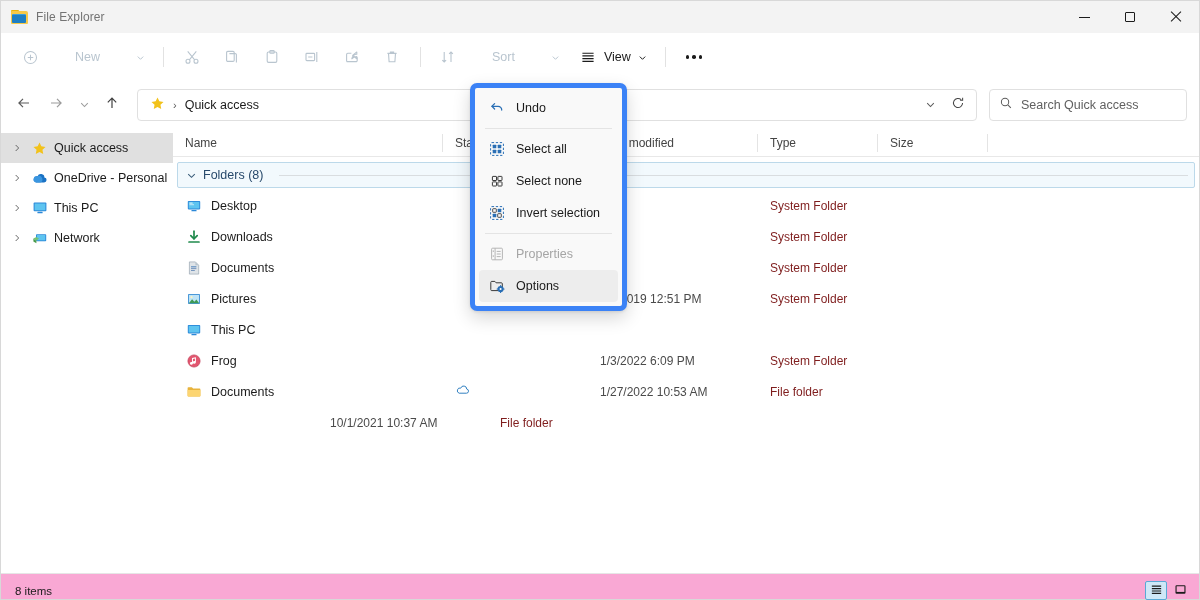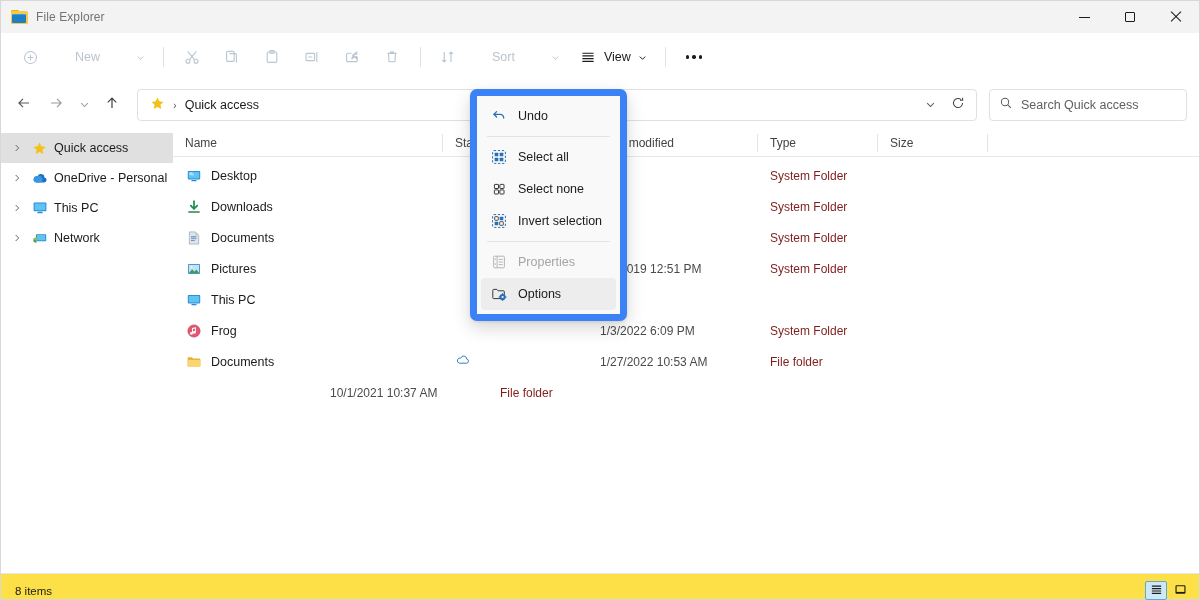--- a/index.html
+++ b/index.html
@@ -150,37 +150,37 @@
   .cell { padding-left: 12px; display: flex; align-items: center; height: 31px; overflow: hidden; white-space: nowrap; }
   .cell.name { width: 270px; gap: 8px; }
   .cell.status { width: 145px; }
   .cell.date { width: 170px; color: #4a4a4a; font-size: 12px; }
   .cell.type { width: 120px; color: #7f1d1d; font-size: 12px; }
   .cell.size { width: 110px; color: #4a4a4a; font-size: 12px; }
   .ficon { width: 18px; height: 18px; display: flex; align-items: center; justify-content: center; flex: 0 0 18px; }
 
   
   .statusbar {
-    height: 26px; min-height: 26px; background: #fde047;
+    height: 26px; min-height: 26px; background: #f9a8d4;
     display: flex; align-items: center; justify-content: space-between;
     padding: 8px 8px 0 14px; border-top: 1px solid #e6e6e6;
     font-size: 11.5px; color: #1b1b1b;
   }
   .view-toggles { display: flex; align-items: center; gap: 2px; }
   .vt {
     width: 22px; height: 19px; border-radius: 2px;
     display: flex; align-items: center; justify-content: center;
     color: #1b1b1b;
   }
   .vt.active { background: #cfe8f7; border: 1px solid #5aa9d6; }
 
   
   .menu {
-    position: absolute; left: 469px; top: 88px; width: 157px;
-    background: #f9f9f9; border: 7px solid #3b82f6; border-radius: 7px;
+    position: absolute; left: 469px; top: 82px; width: 157px;
+    background: #f9f9f9; border: 5px solid #3b82f6; border-radius: 7px;
     box-shadow: 0 7px 18px rgba(0,0,0,.16), 0 1px 3px rgba(0,0,0,.10);
     padding: 4px; z-index: 50;
   }
   .mi {
     height: 32px; display: flex; align-items: center; gap: 11px;
     padding-left: 9px; border-radius: 4px; font-size: 12.5px; color: #1b1b1b;
   }
   .mi.highlight { background: #ededed; }
   .mi.disabled { color: #a5a5a5; }
   .mi-ico { width: 17px; height: 17px; display: flex; align-items: center; justify-content: center; flex: 0 0 17px; }
@@ -464,20 +464,29 @@
       <div class="col-head">
         <div class="col c-name">Name</div>
         <div class="col c-status">Status</div>
         <div class="col c-date">Date modified</div>
         <div class="col c-type">Type</div>
         <div class="col c-size">Size</div>
       </div>
 
       <div class="rows">
 
+        <div class="group-head">
+          <span class="grp-chev">
+            <svg width="11" height="11" viewBox="0 0 12 12" fill="none" stroke="#3b5d7a" stroke-width="1.15">
+                <path d="M2.4 4.4L6 8l3.6-3.6"></path>
+              </svg>
+          </span>
+          <span class="grp-label">Folders (8)</span>
+          <span class="grp-line"></span>
+        </div>
 
         <div class="row">
           <div class="cell name">
             <span class="ficon">
               <svg width="16" height="16" viewBox="0 0 16 16">
                 <rect x="1.8" y="3" width="12.4" height="8.4" rx="0.8" fill="#2b88d8"></rect>
                 <rect x="2.7" y="3.9" width="10.6" height="6.6" fill="#5ec4f0"></rect>
                 <rect x="3.4" y="4.6" width="3.2" height="1" fill="#fff" opacity=".85"></rect>
                 <rect x="3.4" y="6.3" width="4.6" height="0.9" fill="#fff" opacity=".7"></rect>
                 <rect x="5.4" y="12" width="5.2" height="1.3" rx="0.4" fill="#2b88d8"></rect>

